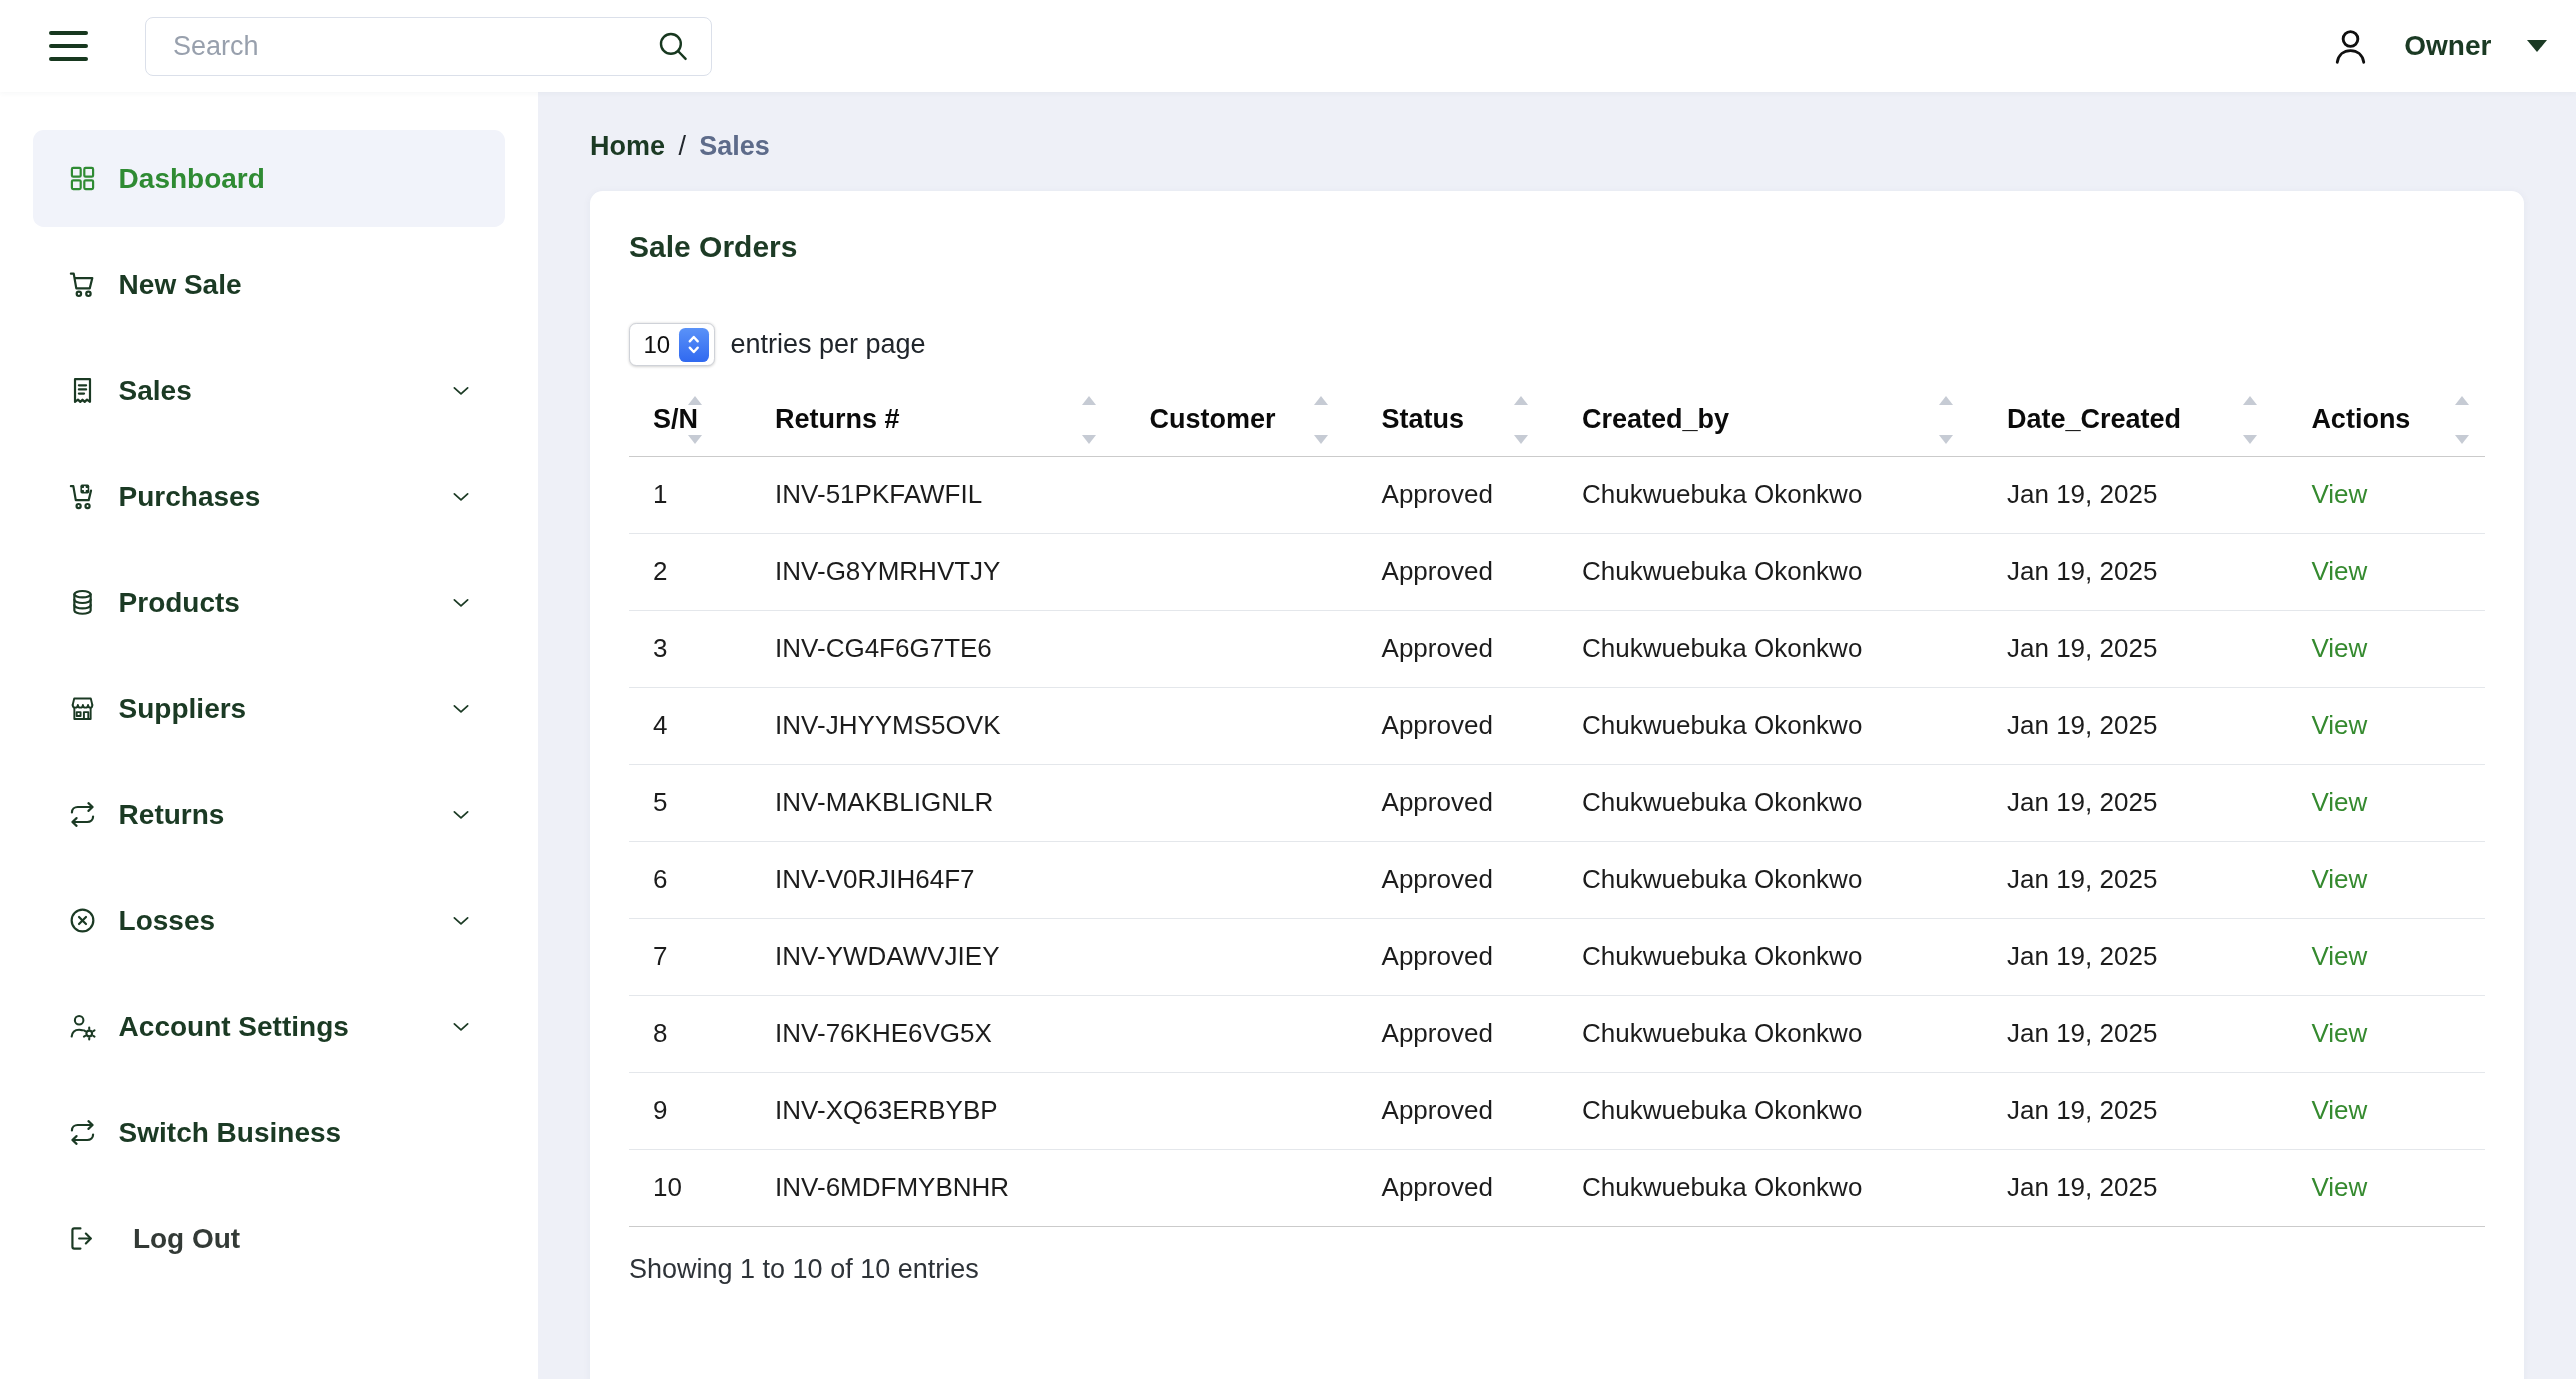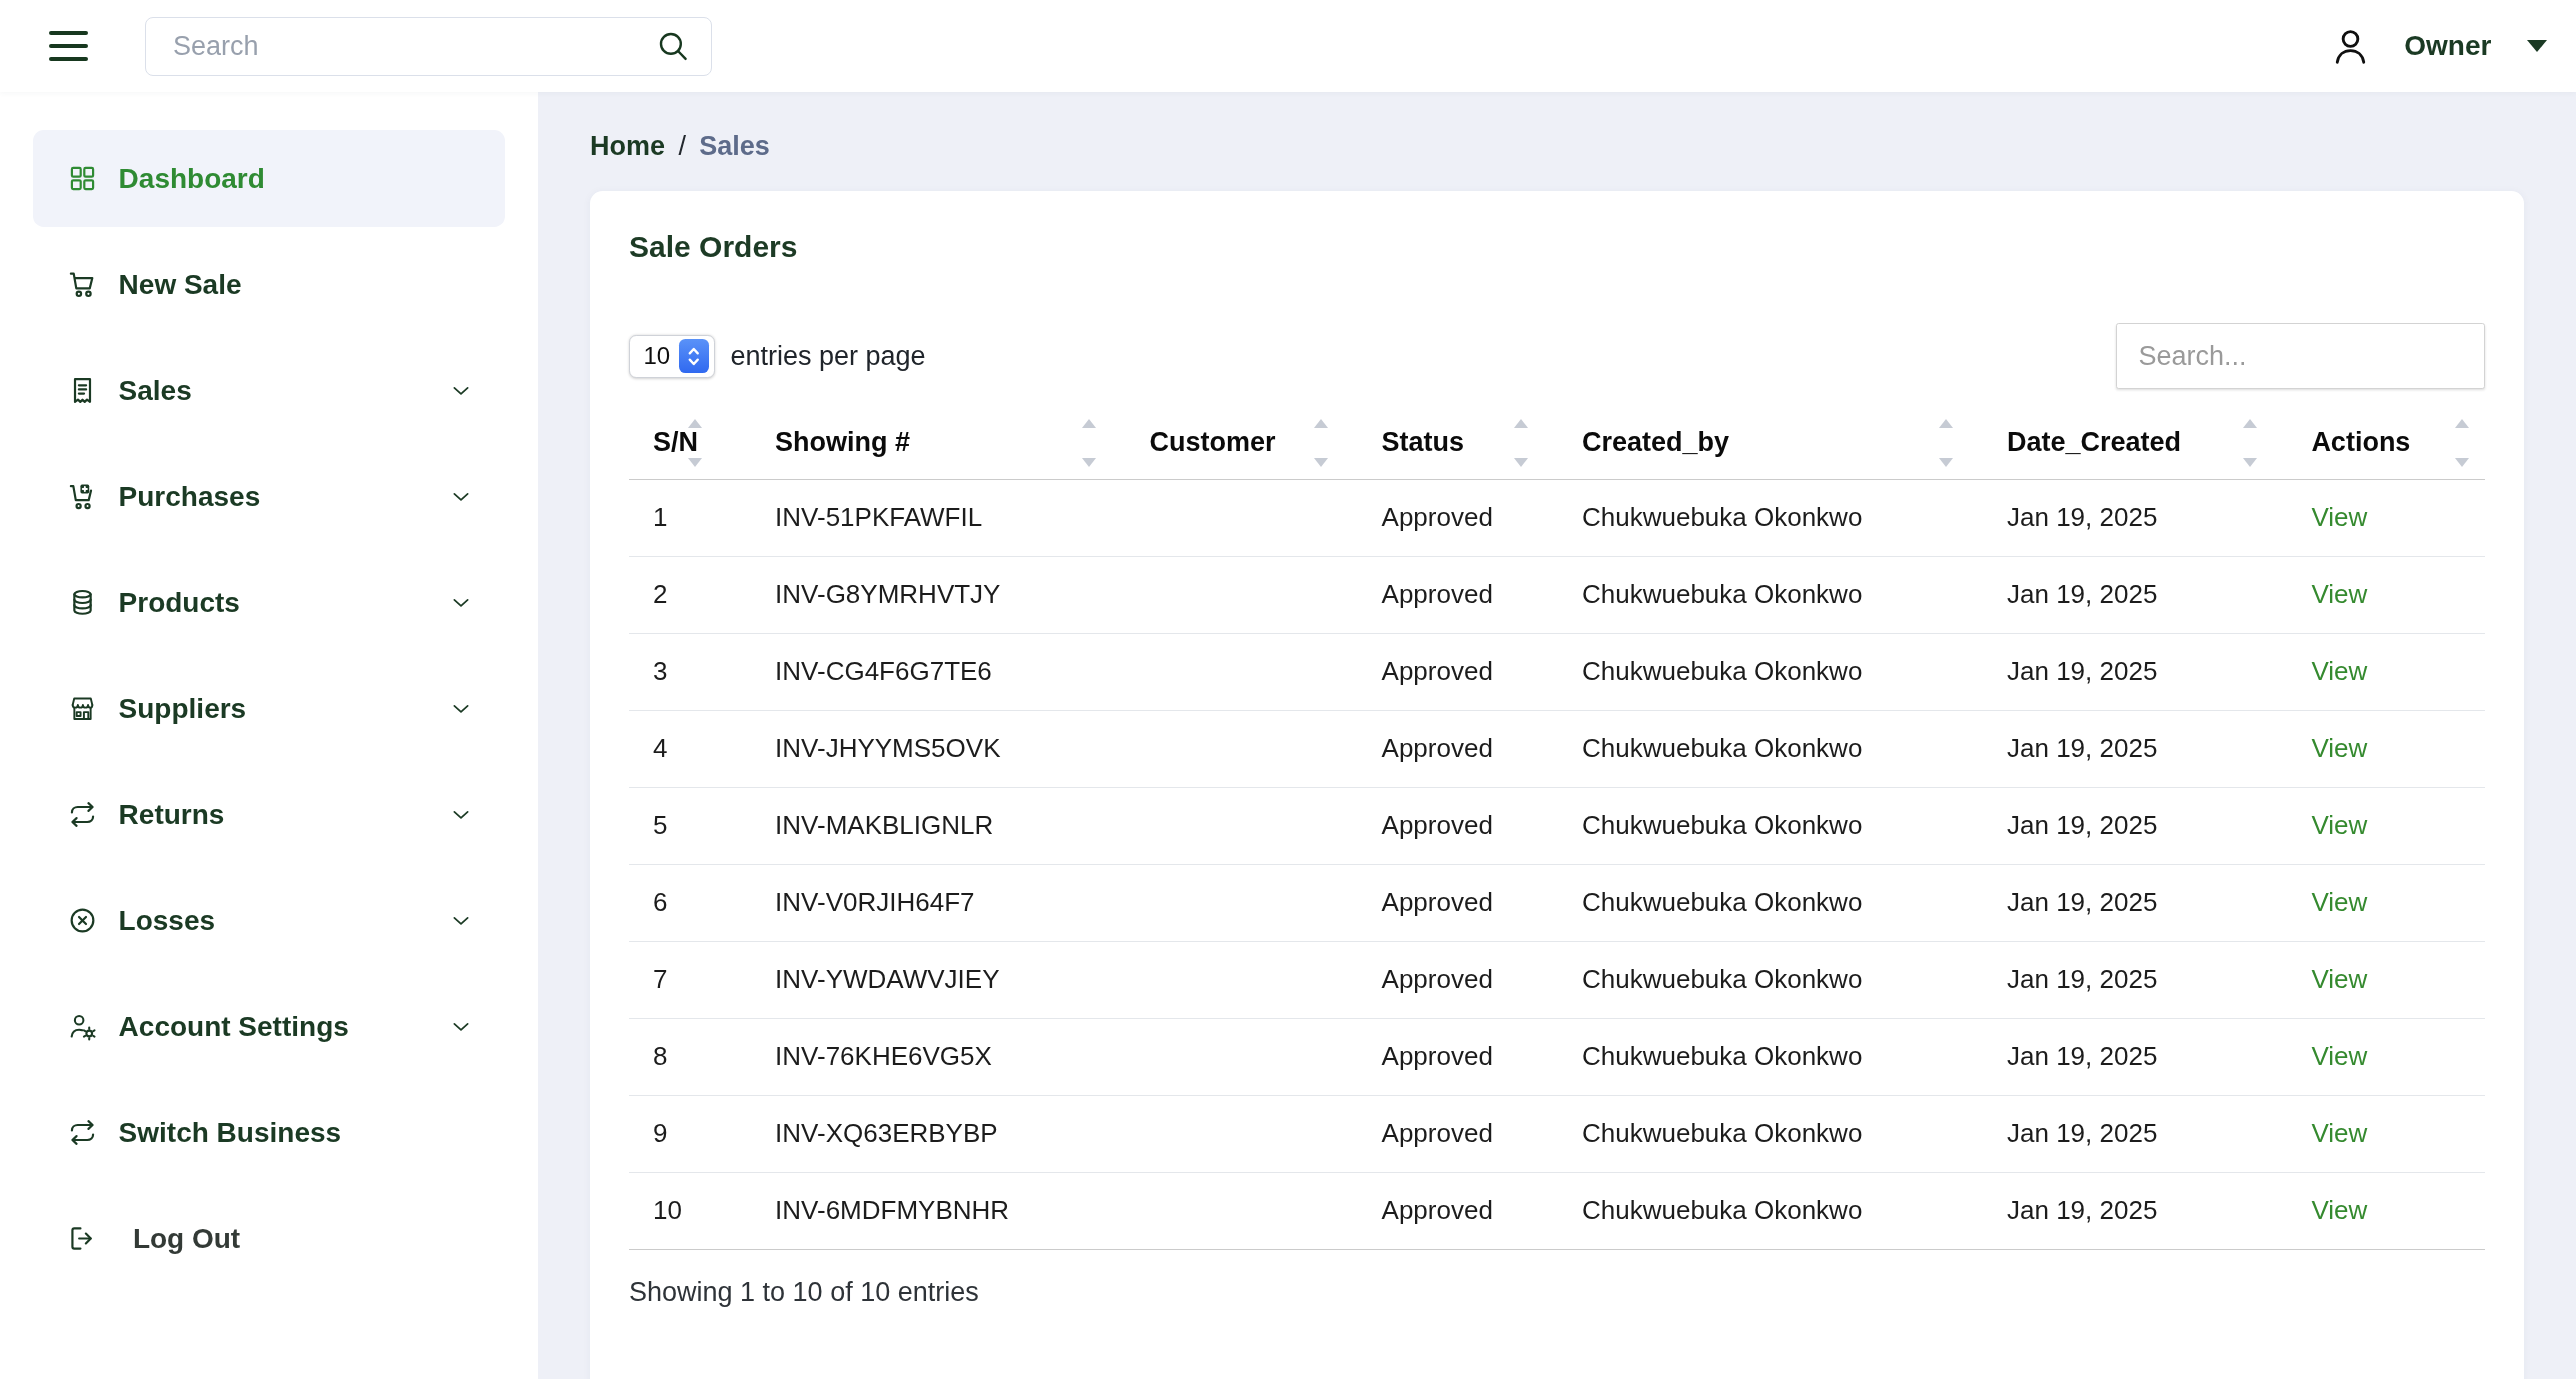--- a/index.html
+++ b/index.html
@@ -276,28 +276,27 @@
             <span class="select-val">10</span>
             <span class="stepper">
               <svg viewBox="0 0 24 28" fill="none" stroke="currentColor" stroke-width="2.6" stroke-linecap="round" stroke-linejoin="round">
                   <path d="M7.5 10.5L12 5.5l4.5 5"></path>
                   <path d="M7.5 17.5l4.5 5 4.5-5"></path>
                 </svg>
             </span>
           </span>
           <span class="entries-label">entries per page</span>
         </div>
-        <input type="text" class="card-search" placeholder="Search..." style="">
       </div>
 
       <table>
         <thead>
             <tr>
               <th class="c-sn"><span>S/N</span><span class="sort asc"></span><span class="sort desc"></span></th>
-              <th class="c-invoice"><span>Showing #</span><span class="sort asc"></span><span class="sort desc"></span></th>
+              <th class="c-invoice"><span>Returns #</span><span class="sort asc"></span><span class="sort desc"></span></th>
               <th class="c-customer"><span>Customer</span><span class="sort asc"></span><span class="sort desc"></span></th>
               <th class="c-status"><span>Status</span><span class="sort asc"></span><span class="sort desc"></span></th>
               <th class="c-created_by"><span>Created_by</span><span class="sort asc"></span><span class="sort desc"></span></th>
               <th class="c-date"><span>Date_Created</span><span class="sort asc"></span><span class="sort desc"></span></th>
               <th class="c-actions"><span>Actions</span><span class="sort asc"></span><span class="sort desc"></span></th>
             </tr>
           </thead>
         <tbody>
             <tr>
               <td class="c-sn">1</td>

